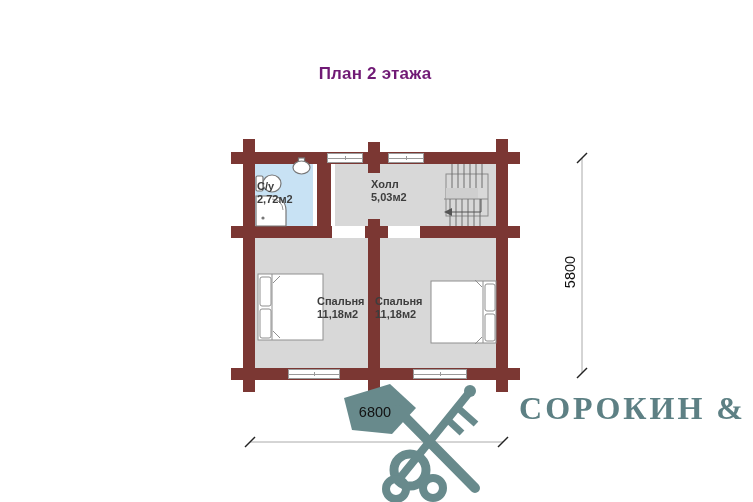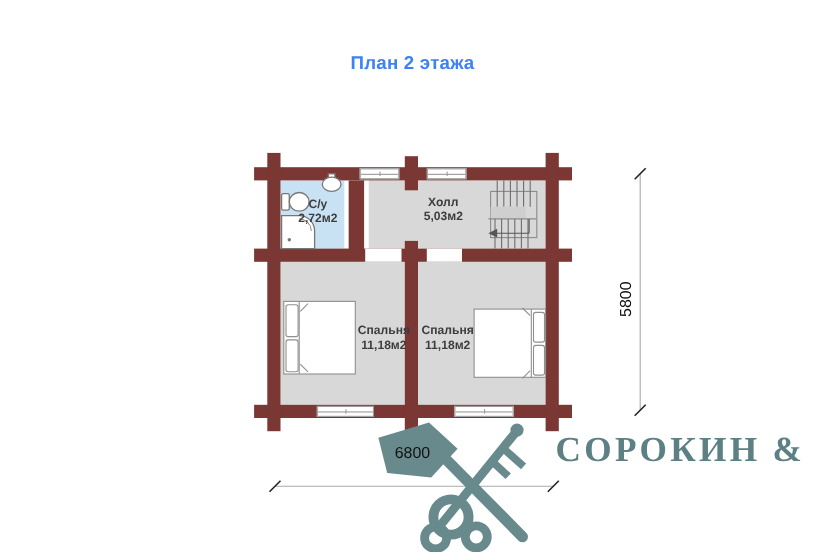--- a/index.html
+++ b/index.html
@@ -15,33 +15,33 @@
   .win{
     position:absolute;background:#ffffff;border:1px solid #9a9a9a;box-sizing:border-box;
   }
   .win .mid{
     position:absolute;left:0;right:0;top:50%;height:0;border-top:1px solid #9a9a9a;
   }
   .win .tick{
     position:absolute;left:50%;top:2px;bottom:2px;width:0;border-left:1px solid #9a9a9a;
   }
   .title{
-    position:absolute;left:275px;top:48px;width:200px;text-align:center;
-    font-size:17px;font-weight:600;color:#3b82f6;letter-spacing:0.2px;
+    position:absolute;left:275px;top:64px;width:200px;text-align:center;
+    font-size:17px;font-weight:600;color:#701a75;letter-spacing:0.2px;
   }
   .room-label{
-    position:absolute;width:64px;text-align:center;color:#3d3d3d;
+    position:absolute;width:64px;color:#3d3d3d;
     font-size:11px;font-weight:700;line-height:13px;
   }
   .dim-text{
     position:absolute;color:#111111;font-size:14.5px;text-align:center;
   }
   .dim-v{transform:rotate(-90deg);transform-origin:center center;}
   .logo-text{
-    position:absolute;left:480px;top:390px;width:252px;text-align:right;
+    position:absolute;left:494px;top:390px;width:252px;text-align:right;
     font-family:"Liberation Serif",serif;color:#5d8084;
   }
   .logo-l1{font-size:32px;font-weight:bold;letter-spacing:3px;line-height:36px;}
   .logo-l2{font-size:35px;font-weight:bold;letter-spacing:1px;line-height:36px;}
   .logo-l3{font-size:27px;font-weight:normal;letter-spacing:2px;line-height:31px;}
   svg{position:absolute;left:0;top:0;}
 </style>
 </head>
 <body>
 

